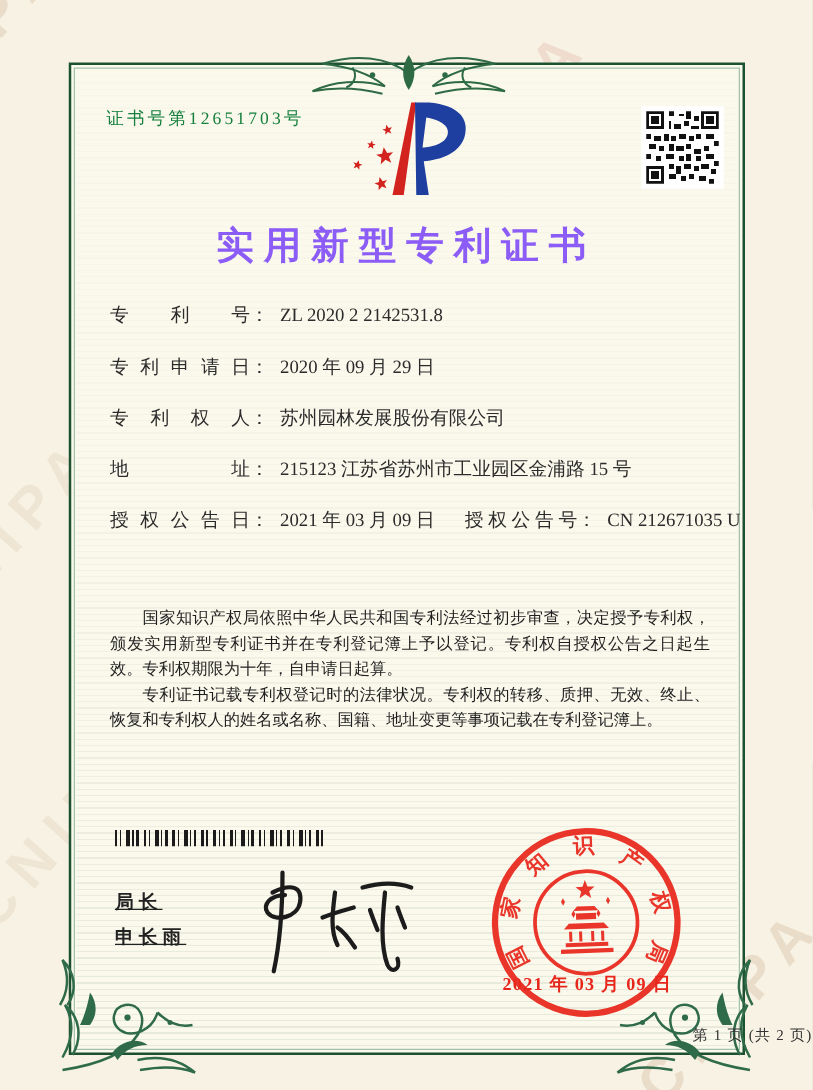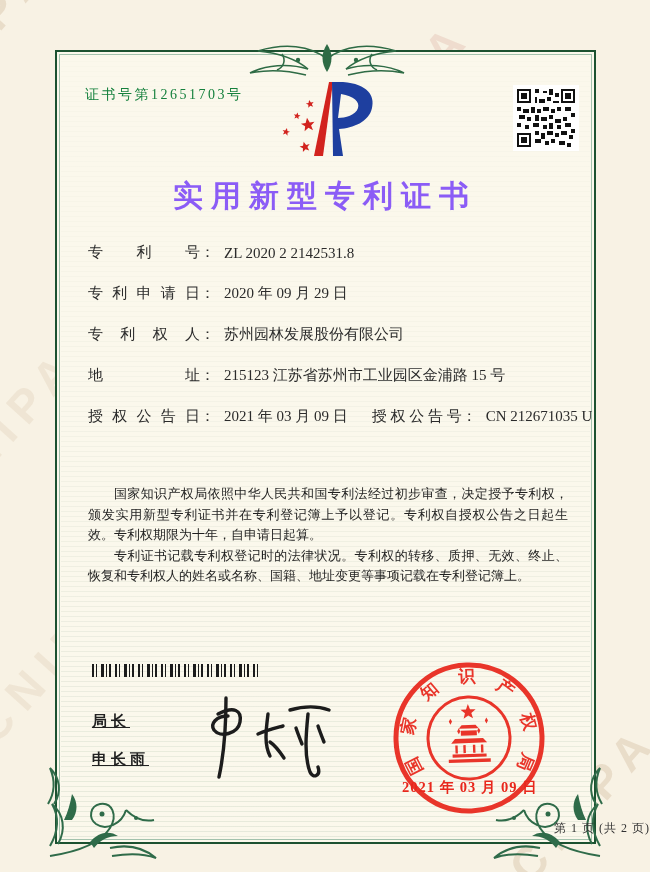--- a/index.html
+++ b/index.html
@@ -64,21 +64,21 @@
     position:absolute;z-index:3;left:92px;top:664px;width:170px;height:13px;
     background:repeating-linear-gradient(90deg,
       #1b1b1b 0 2px,transparent 2px 4px,#1b1b1b 4px 5px,transparent 5px 9px,
       #1b1b1b 9px 12px,transparent 12px 14px,#1b1b1b 14px 15px,transparent 15px 17px,
       #1b1b1b 17px 19px,transparent 19px 23px);
   }
   
   .official{position:absolute;z-index:3;left:92px;top:712px;
     font-family:"Liberation Sans","DejaVu Sans",sans-serif;font-weight:700;
     font-size:15px;letter-spacing:4px;color:#222;text-decoration:underline;}
-  .official .line2{margin-top:19px;}
+  .official .line2{margin-top:9px;}
   .sig{position:absolute;z-index:3;left:190px;top:684px;}
   
   .seal{position:absolute;z-index:4;left:390px;top:659px;opacity:.93;transform:rotate(-2deg);}
   .seal-date{
     position:absolute;z-index:5;left:402px;top:778px;color:#e8271c;
     font-size:14.5px;font-weight:700;letter-spacing:1px;white-space:nowrap;
   }
   
   .page-footer{position:absolute;z-index:3;left:0;right:0;top:820px;text-align:right;
     font-size:12px;letter-spacing:1px;color:#333;}

